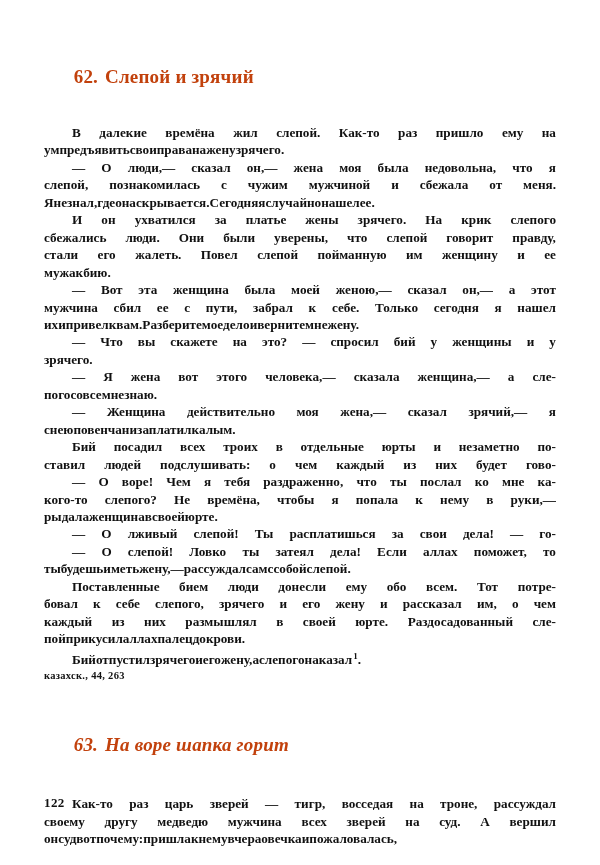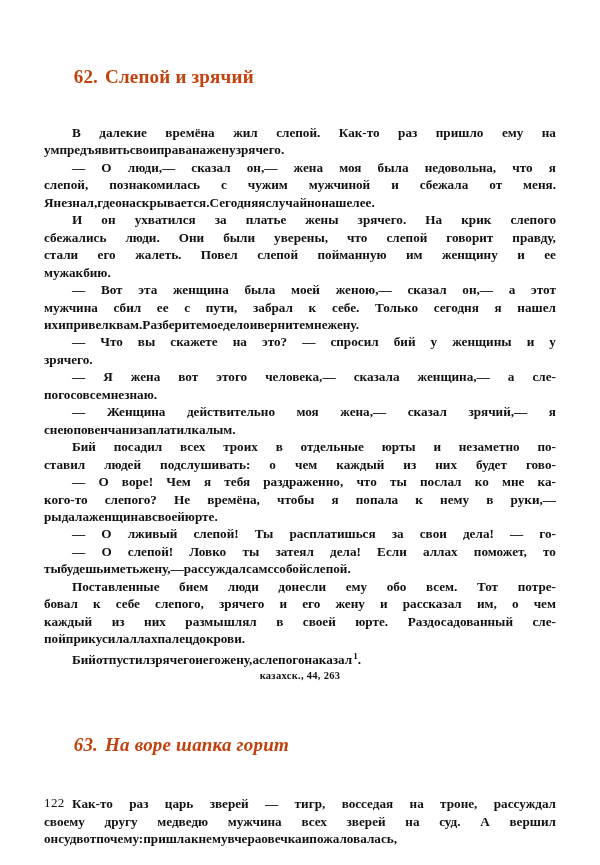--- a/index.html
+++ b/index.html
@@ -72,33 +72,33 @@
 
   .fn {
     font-size: 9px;
     vertical-align: super;
     font-weight: bold;
     margin-left: 1px;
   }
 
   .attribution {
     margin-top: 2px;
-    text-align: center;
+    text-align: left;
     font-size: 10.5px;
     font-weight: bold;
     letter-spacing: 0.3px;
     white-space: pre;
   }
 
   .page-number {
     position: absolute;
     left: 44px;
     top: 795px;
     font-size: 13px;
-    font-weight: normal;
+    font-weight: bold;
     letter-spacing: 0.4px;
   }
 </style>
 </head>
 <body>
 
 <div class="page">
   <div class="content">
 
     <div class="story-title" id="story-1-title">

